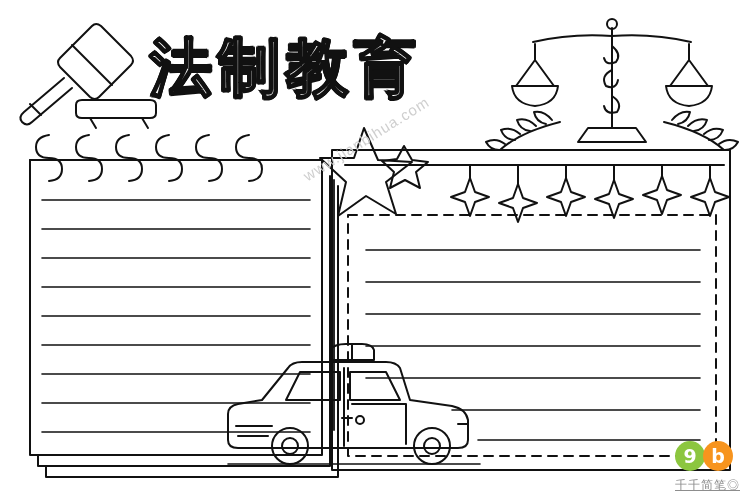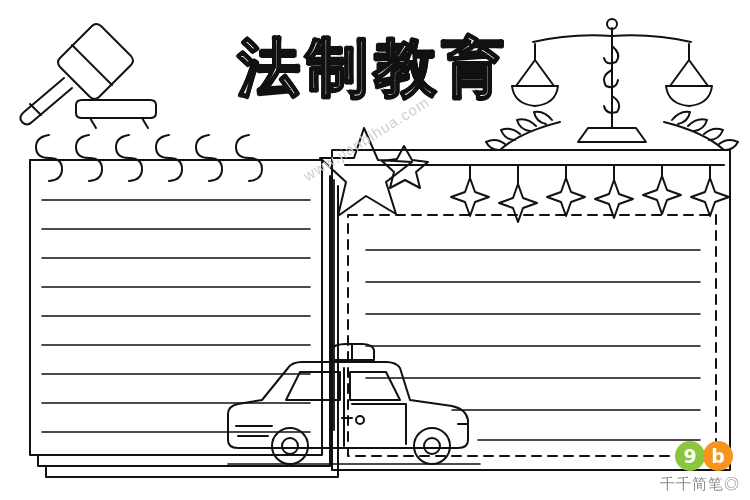--- a/index.html
+++ b/index.html
@@ -33,21 +33,20 @@
     font-weight: bold;
     letter-spacing: 6px;
     line-height: 75px;
     color: #ffffff;
     -webkit-text-stroke: 2px #111111;
     text-shadow:
       -1.6px 0 #111, 1.6px 0 #111, 0 -1.6px #111, 0 1.6px #111,
       -1.2px -1.2px #111, 1.2px -1.2px #111, -1.2px 1.2px #111, 1.2px 1.2px #111;
     white-space: nowrap;
     pointer-events: none;
-    text-align: right;
   }
   .watermark {
     position: absolute;
     left: 300px;
     top: 170px;
     width: 200px;
     color: #cfcfcf;
     font-size: 15px;
     letter-spacing: 1px;
     transform: rotate(-32deg);
@@ -58,24 +57,25 @@
     position: absolute;
     right: 8px;
     bottom: 26px;
     width: 70px;
     height: 36px;
   }
   .brand-text {
     position: absolute;
     right: 10px;
     bottom: 6px;
-    font-size: 15px;
+    font-size: 12px;
     color: #8d8d8d;
     letter-spacing: 1px;
     white-space: nowrap;
+    text-decoration: underline;
   }
 </style>
 </head>
 <body>
 
 <div id="page">
 
   <svg class="layer" viewBox="0 0 750 500">
     <g fill="none" stroke="#111111" stroke-width="2" stroke-linecap="round" stroke-linejoin="round">
 

